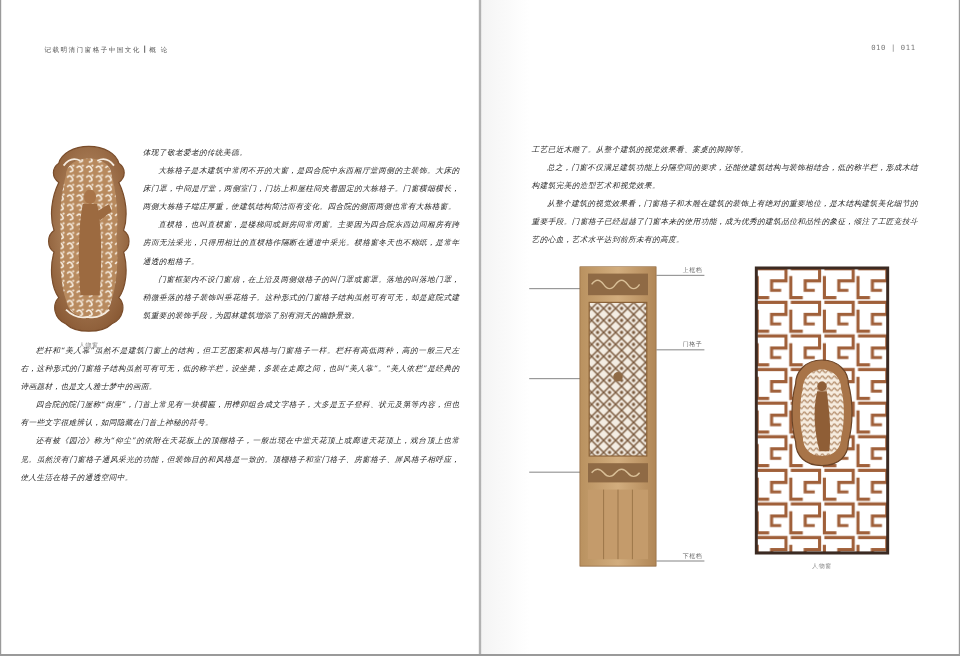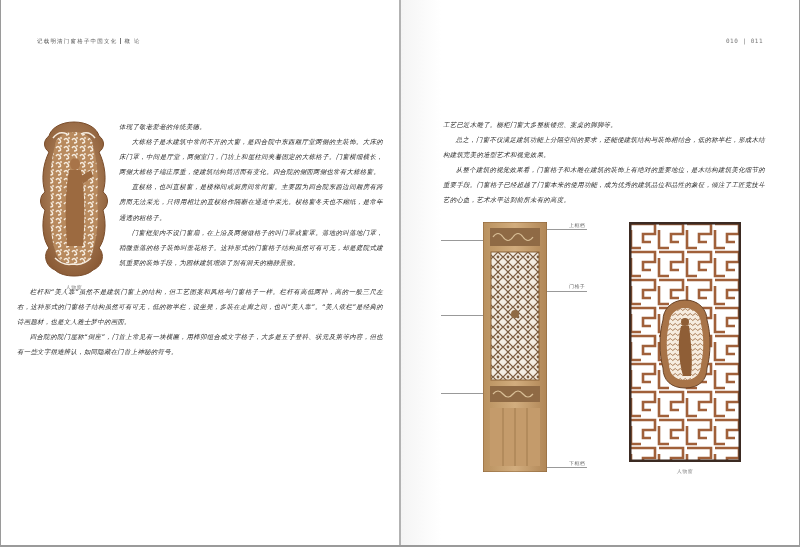--- a/index.html
+++ b/index.html
@@ -79,28 +79,29 @@
     <div class="body-text left-text-top">
       <p class="noindent">体现了敬老爱老的传统美德。</p>
       <p>大栋格子是木建筑中常闭不开的大窗，是四合院中东西厢厅堂两侧的主装饰。大床的床门罩，中间是厅堂，两侧室门，门坊上和屋柱间夹着固定的大栋格子。门窗横细横长，两侧大栋格子端庄厚重，使建筑结构简洁而有变化。四合院的侧面两侧也常有大栋格窗。</p>
       <p>直棂格，也叫直棂窗，是楼梯间或厨房间常闭窗。主要因为四合院东西边间厢房有跨房而无法采光，只得用相辻的直棂格作隔断在通道中采光。棂格窗冬天也不糊纸，是常年通透的粗格子。</p>
       <p>门窗框架内不设门窗扇，在上沿及两侧做格子的叫门罩或窗罩。落地的叫落地门罩，稍微垂落的格子装饰叫垂花格子。这种形式的门窗格子结构虽然可有可无，却是庭院式建筑重要的装饰手段，为园林建筑增添了别有洞天的幽静景致。</p>
     </div>
 
     <div class="body-text left-text-full">
       <p>栏杆和“美人靠”虽然不是建筑门窗上的结构，但工艺图案和风格与门窗格子一样。栏杆有高低两种，高的一般三尺左右，这种形式的门窗格子结构虽然可有可无，低的称半栏，设坐凳，多装在走廊之间，也叫“美人靠”。“美人依栏”是经典的诗画题材，也是文人雅士梦中的画面。</p>
       <p>四合院的院门屋称“倒座”，门首上常见有一块横匾，用榫卯组合成文字格子，大多是五子登科、状元及第等内容，但也有一些文字很难辨认，如同隐藏在门首上神秘的符号。</p>
+      <p>还有被《园冶》称为“仰尘”的依附在天花板上的顶棚格子，一般出现在中堂天花顶上或廊道天花顶上，戏台顶上也常见。虽然没有门窗格子通风采光的功能，但装饰目的和风格是一致的。顶棚格子和室门格子、房窗格子、屏风格子相呼应，使人生活在格子的通透空间中。</p>
     </div>
   </div>
 
   <div class="page page-right">
     <div class="folio">010 | 011</div>
 
     <div class="body-text right-text">
-      <p class="noindent">工艺已近木雕了。橱柜门窗大多整板镂挖、案桌的脚脚等。</p>
+      <p class="noindent">工艺已近木雕了。从整个建筑的视觉效果看、案桌的脚脚等。</p>
       <p>总之，门窗不仅满足建筑功能上分隔空间的要求，还能使建筑结构与装饰相结合，低的称半栏，形成木结构建筑完美的造型艺术和视觉效果。</p>
       <p>从整个建筑的视觉效果看，门窗格子和木雕在建筑的装饰上有绝对的重要地位，是木结构建筑美化细节的重要手段。门窗格子已经超越了门窗本来的使用功能，成为优秀的建筑品位和品性的象征，倾注了工匠竞技斗艺的心血，艺术水平达到前所未有的高度。</p>
     </div>
 
     <div>
       <span class="door-label" style="left:24px; top:232px;">透花板</span>
       <div class="door-line" style="left:24px; top:240px; width:60px;"></div>
 
       <span class="door-label" style="left:24px; top:307px;">直门档</span>
       <div class="door-line" style="left:24px; top:315px; width:60px;"></div>

